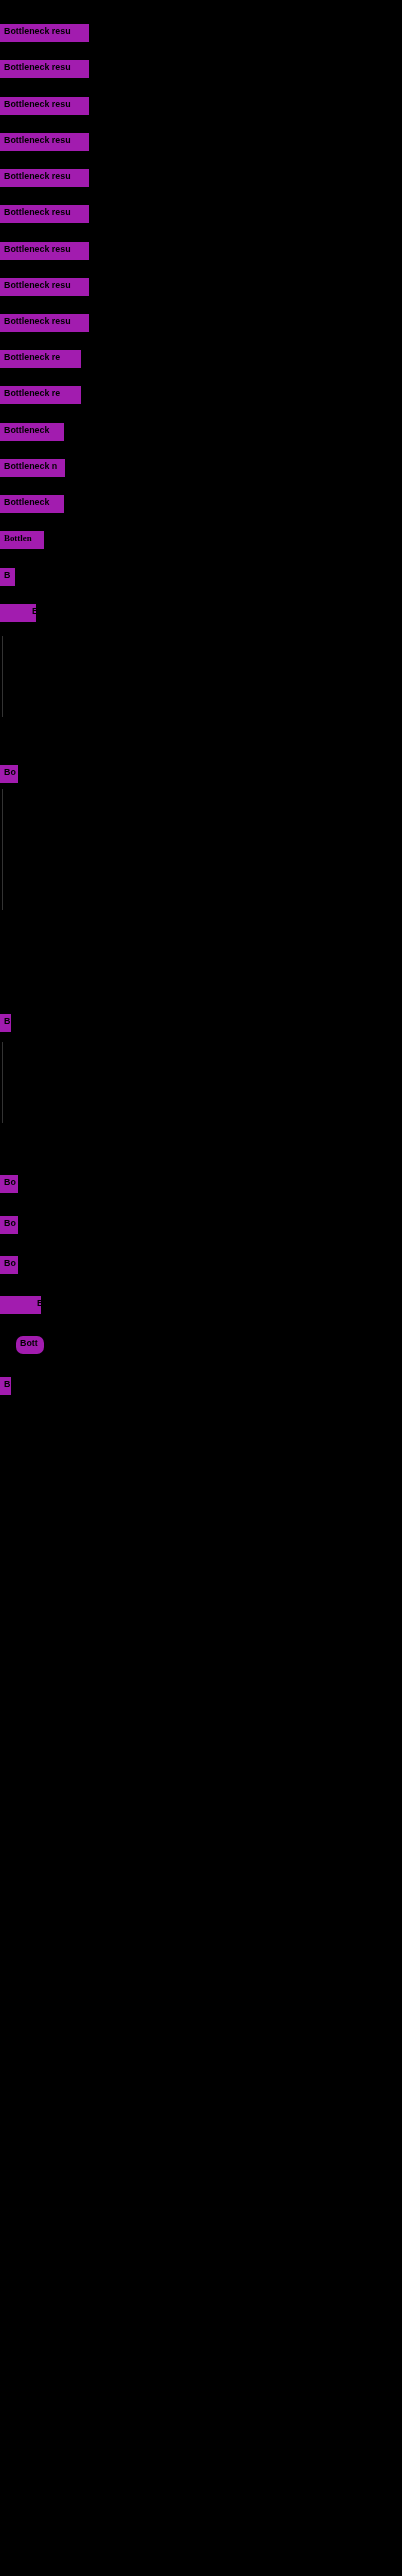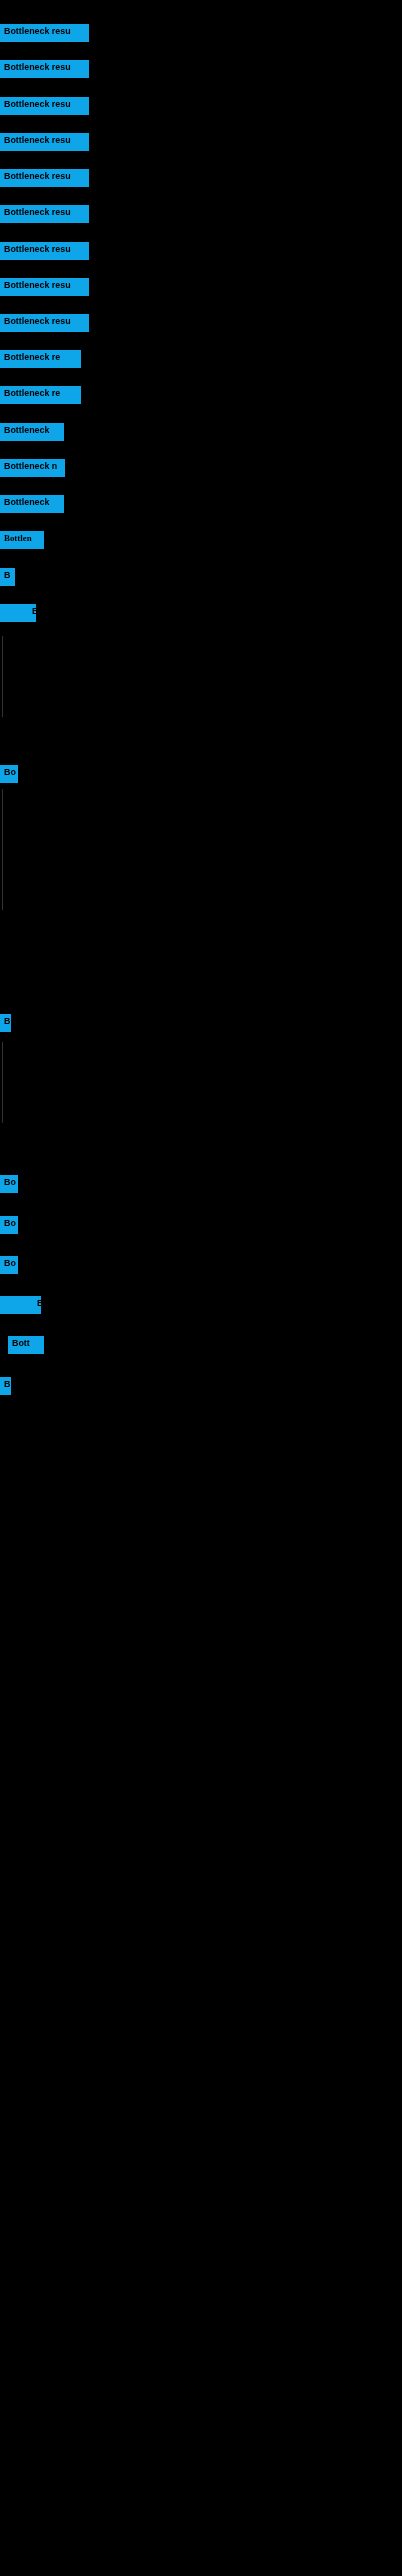--- a/index.html
+++ b/index.html
@@ -21,21 +21,21 @@
       top: 6.4px;
       left: 50%;
       transform: translateX(-50%);
       color: #ffffff;
       font-size: 11.3px;
       white-space: nowrap;
     }
 
     .bottleneck-badge {
       position: absolute;
-      background-color: #0ea5e9;
+      background-color: #a21caf;
       color: #000000;
       font-size: 8.9px;
       font-weight: bold;
       padding: 1.6px 4px;
       display: inline-block;
       white-space: nowrap;
       overflow: hidden;
     }
 
     .vertical-line {
@@ -66,21 +66,21 @@
     <div class="bottleneck-badge" style="top: 495px; left: 0px; width: 64px; height: 17.7px;">Bottleneck</div>
     <div class="bottleneck-badge" style="top: 531px; left: 0px; width: 44px; height: 17.7px; font-family: Liberation Serif, serif;">Bottlen</div>
     <div class="bottleneck-badge" style="top: 568px; left: 0px; width: 14.5px; height: 17.7px;">B</div>
     <div class="bottleneck-badge" style="top: 604px; left: 0px; width: 34px; height: 17.7px; padding-left: 32px;">Bottl</div>
     <div class="bottleneck-badge" style="top: 765px; left: 0px; width: 17.7px; height: 17.7px;">Bo</div>
     <div class="bottleneck-badge" style="top: 1014px; left: 0px; width: 11.3px; height: 17.7px;">B</div>
     <div class="bottleneck-badge" style="top: 1175px; left: 0px; width: 17.7px; height: 17.7px;">Bo</div>
     <div class="bottleneck-badge" style="top: 1216px; left: 0px; width: 17.7px; height: 17.7px;">Bo</div>
     <div class="bottleneck-badge" style="top: 1256px; left: 0px; width: 17.7px; height: 17.7px;">Bo</div>
     <div class="bottleneck-badge" style="top: 1296px; left: 0px; width: 22.5px; height: 17.7px; padding-left: 37px;">Bot</div>
-    <div class="bottleneck-badge" style="top: 1336px; left: 8px; width: 36px; height: 17.7px;">Bott</div>
+    <div class="bottleneck-badge" style="top: 1336px; left: 16px; width: 28px; height: 17.7px; border-radius: 7px;">Bott</div>
     <div class="bottleneck-badge" style="top: 1377px; left: 0px; width: 11.3px; height: 17.7px;">B</div>
   </div>
 <div id="lines-container">
     <div class="vertical-line" style="top: 636px; left: 1.6px; height: 81px;"></div>
     <div class="vertical-line" style="top: 789px; left: 1.6px; height: 121px;"></div>
     <div class="vertical-line" style="top: 1042px; left: 1.6px; height: 81px;"></div>
   </div>
 
 
 </body></html>

